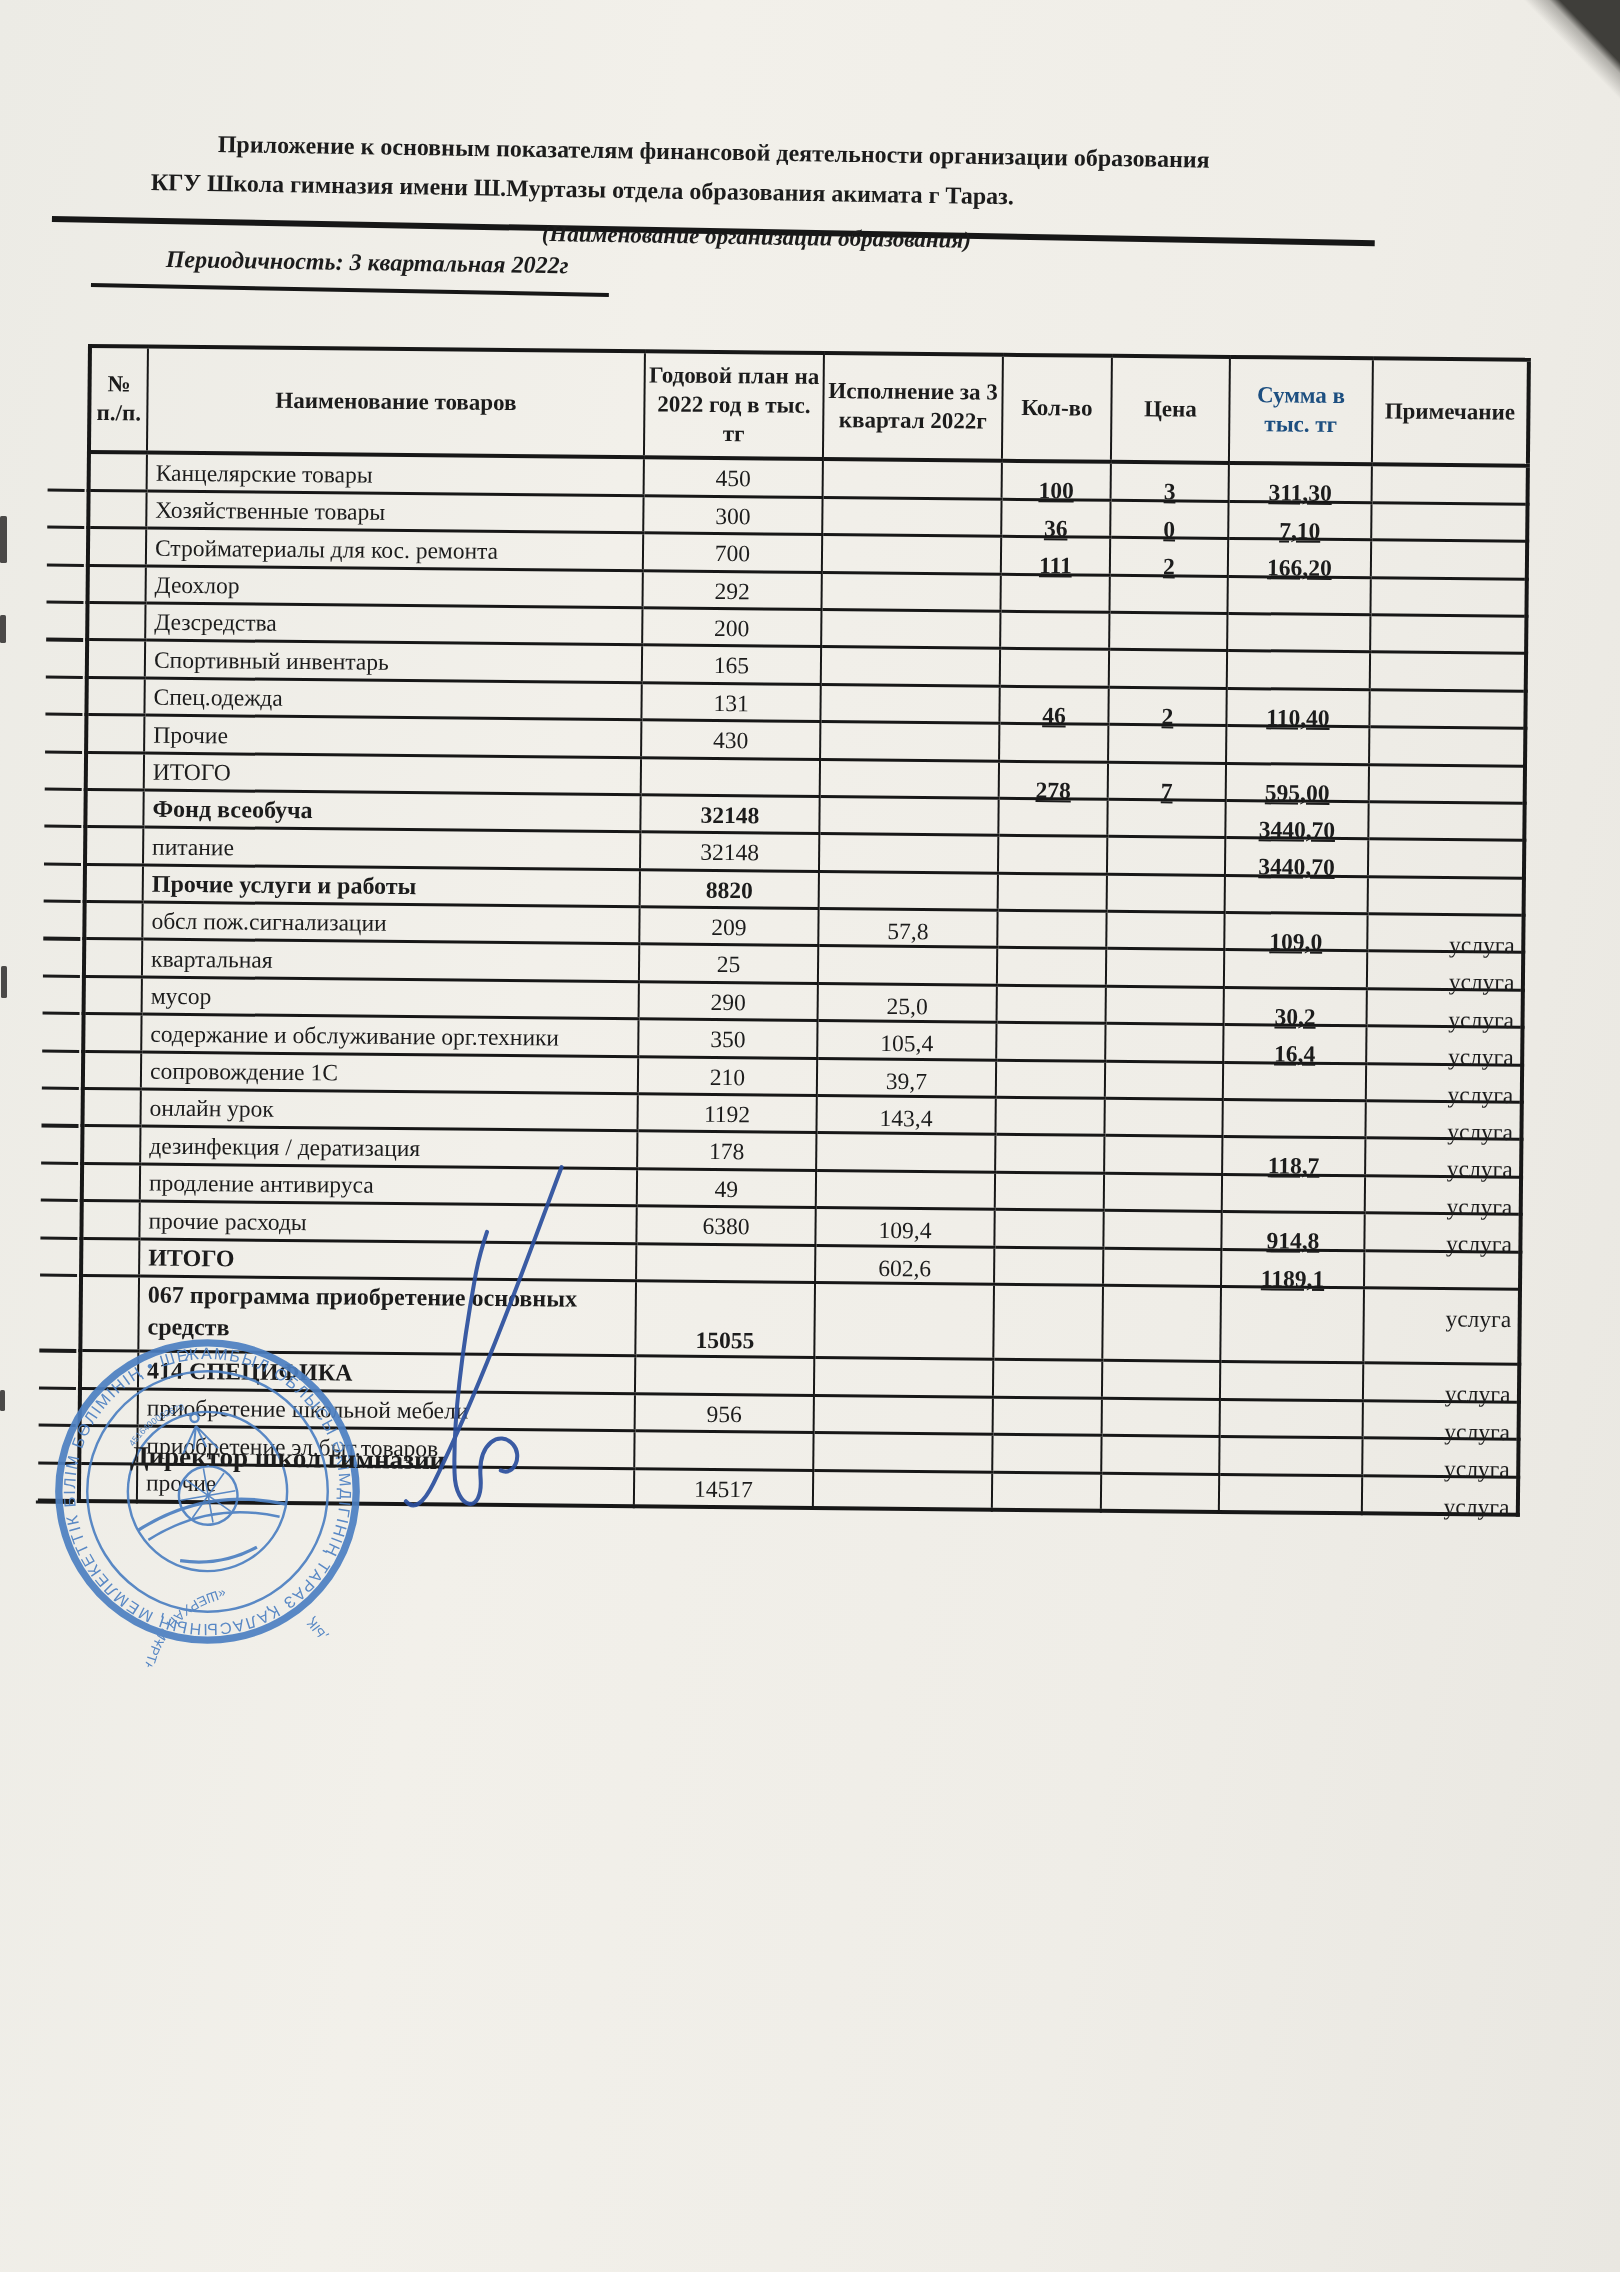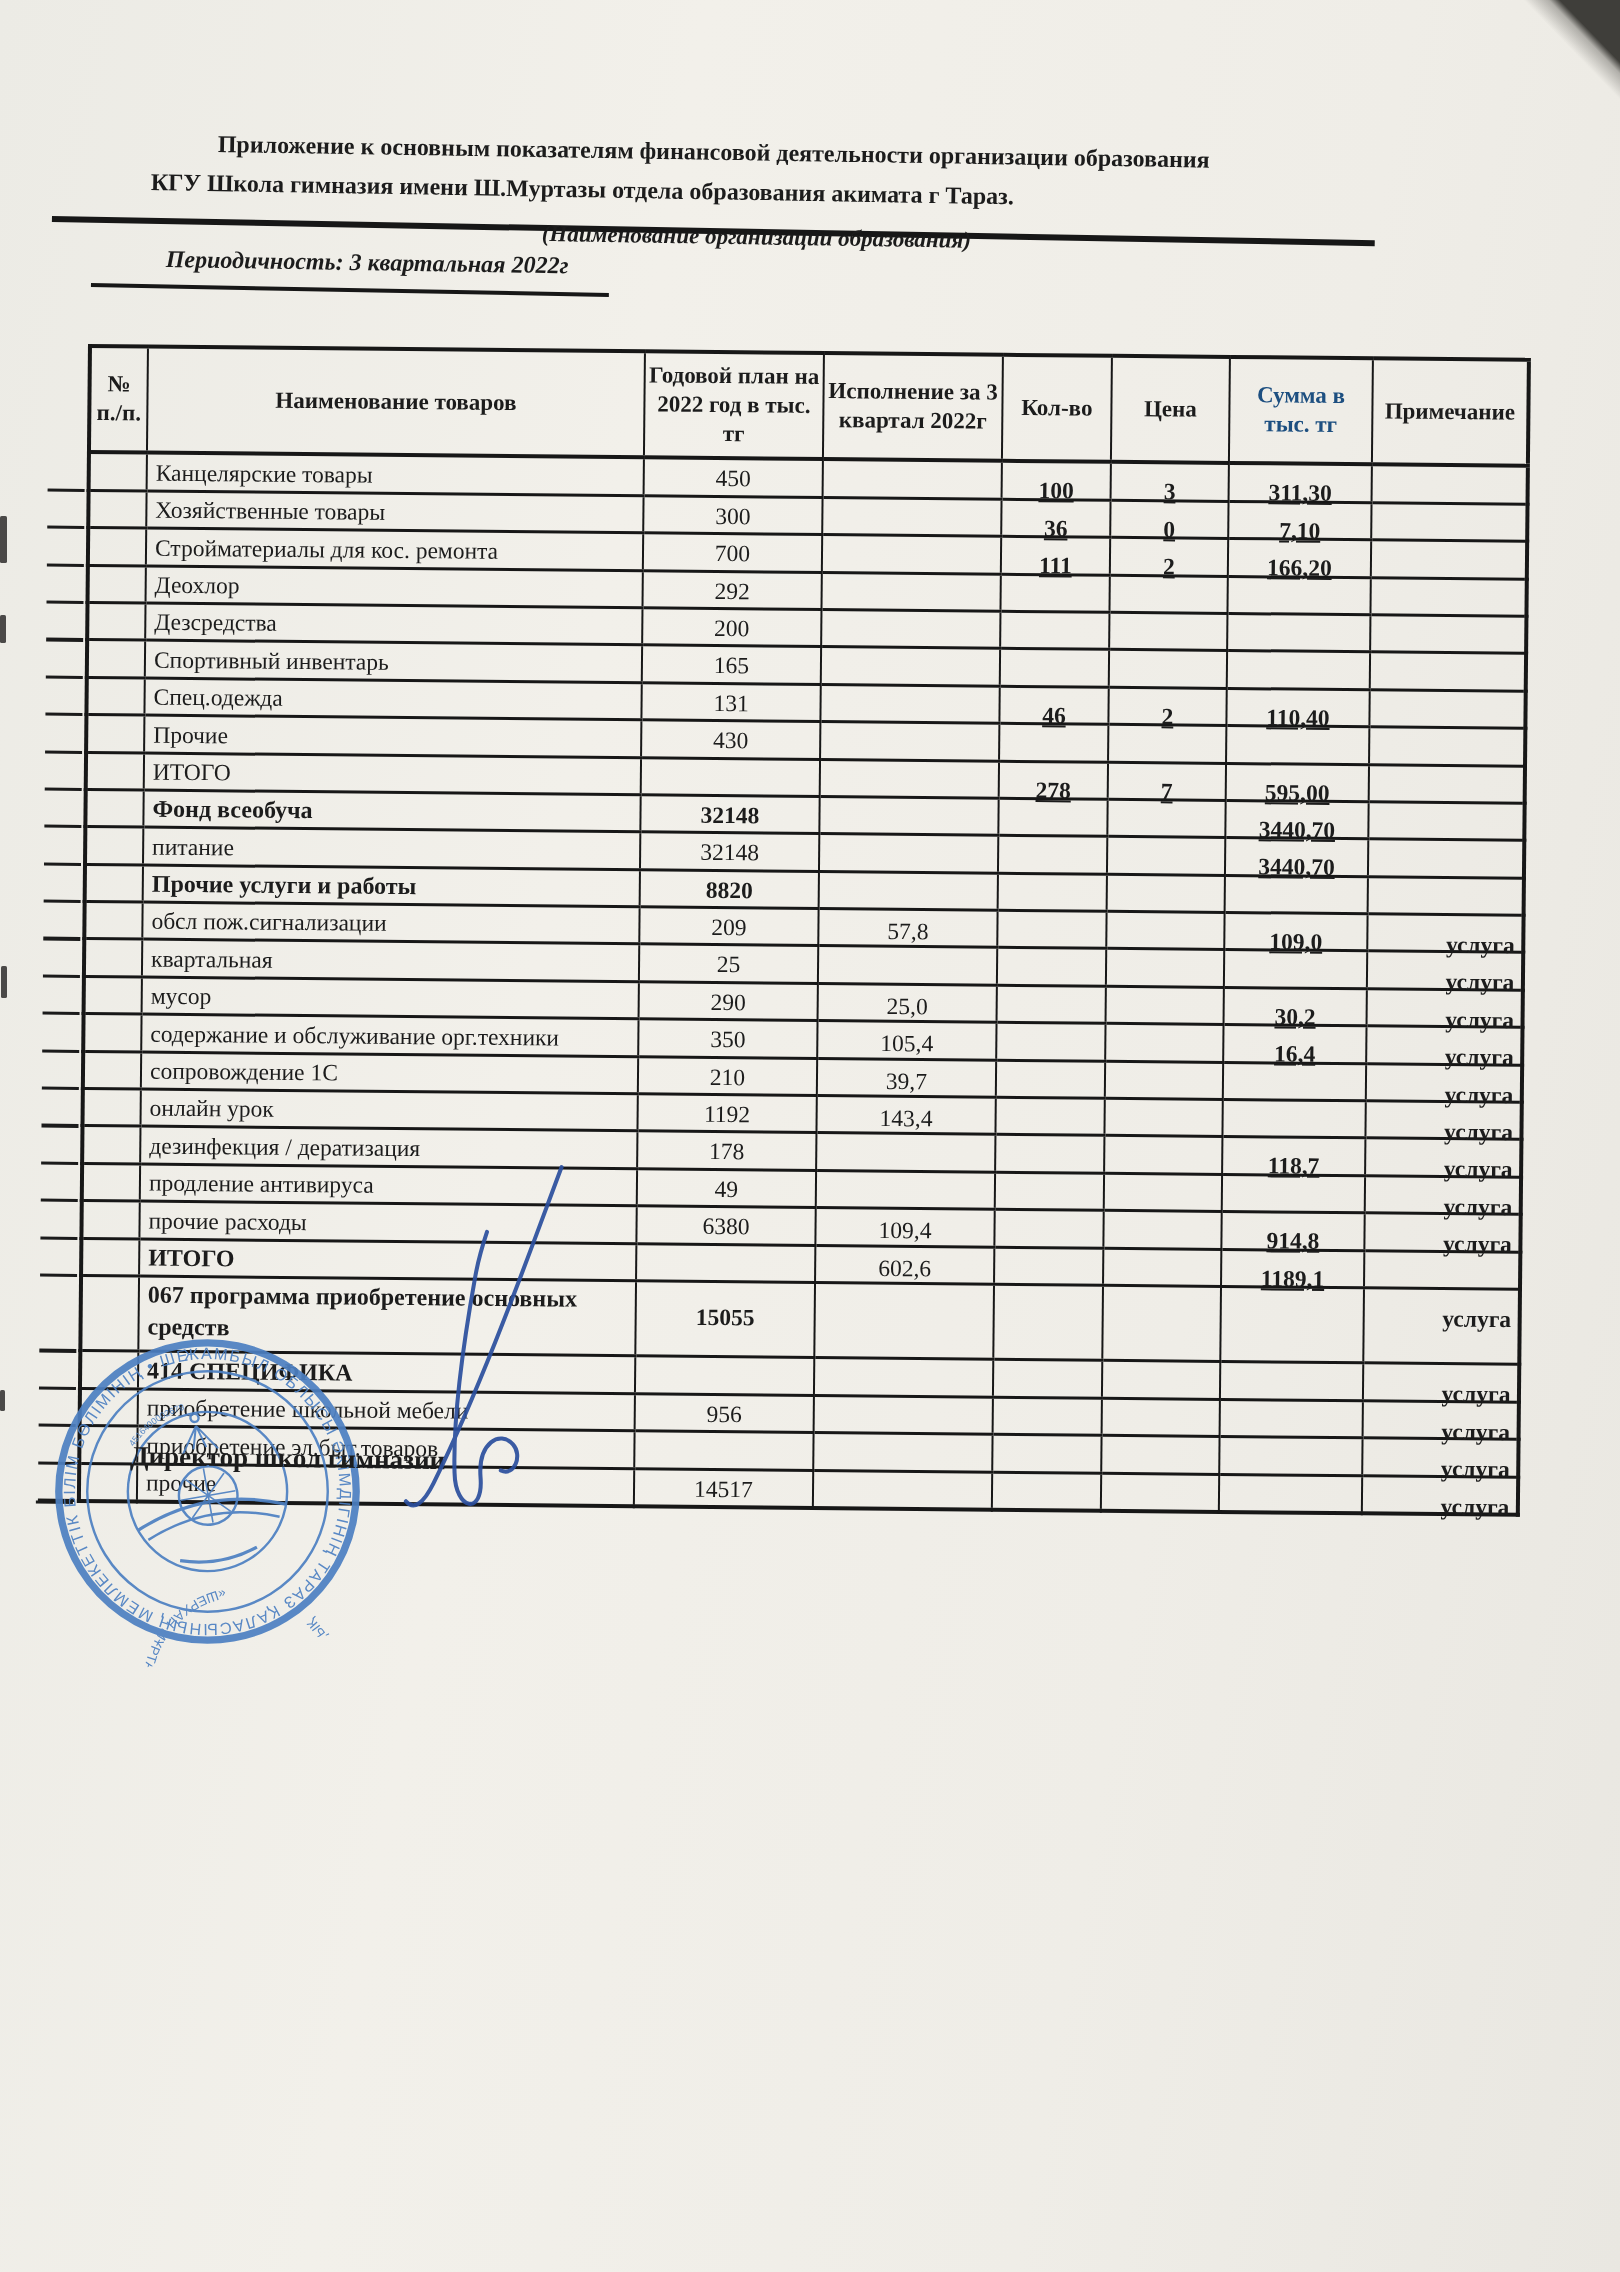--- a/index.html
+++ b/index.html
@@ -43,22 +43,22 @@
   tr.bold td.name{font-weight:bold;font-size:24px;}
   td.plan{text-align:center;}
   tr.bold td.plan{font-weight:bold;}
   td.exec{text-align:center;}
   td.qty,td.price,td.sumc{text-align:center;font-weight:bold;}
   td.note{text-align:right;padding-right:6.5px;}
   .v{display:inline-block;}
   td.plan .v{transform:translateY(4.9px);}
   td.exec .v{transform:translateY(7.3px);}
   td.qty .v,td.price .v,td.sumc .v{transform:translateY(14px);text-decoration:underline;}
-  td.note .v{transform:translateY(15.4px);font-weight:bold;}
-  tr.tall td.plan .v{transform:translateY(21px);}
+  td.note .v{transform:translateY(15.4px);}
+  tr.tall td.plan .v{transform:translateY(21px);margin-top:23px;}
   
   .director{position:absolute;left:130px;top:1443px;font-size:27px;font-weight:bold;
     transform:rotate(0.8deg);white-space:nowrap;z-index:5;}
   .stamp{position:absolute;left:45px;top:1329px;width:325px;height:325px;opacity:.92;
     transform:rotate(-10deg);z-index:4;}
   .signature{position:absolute;left:341px;top:1136px;width:292px;height:406px;z-index:6;}
 </style>
 </head>
 <body>
 

